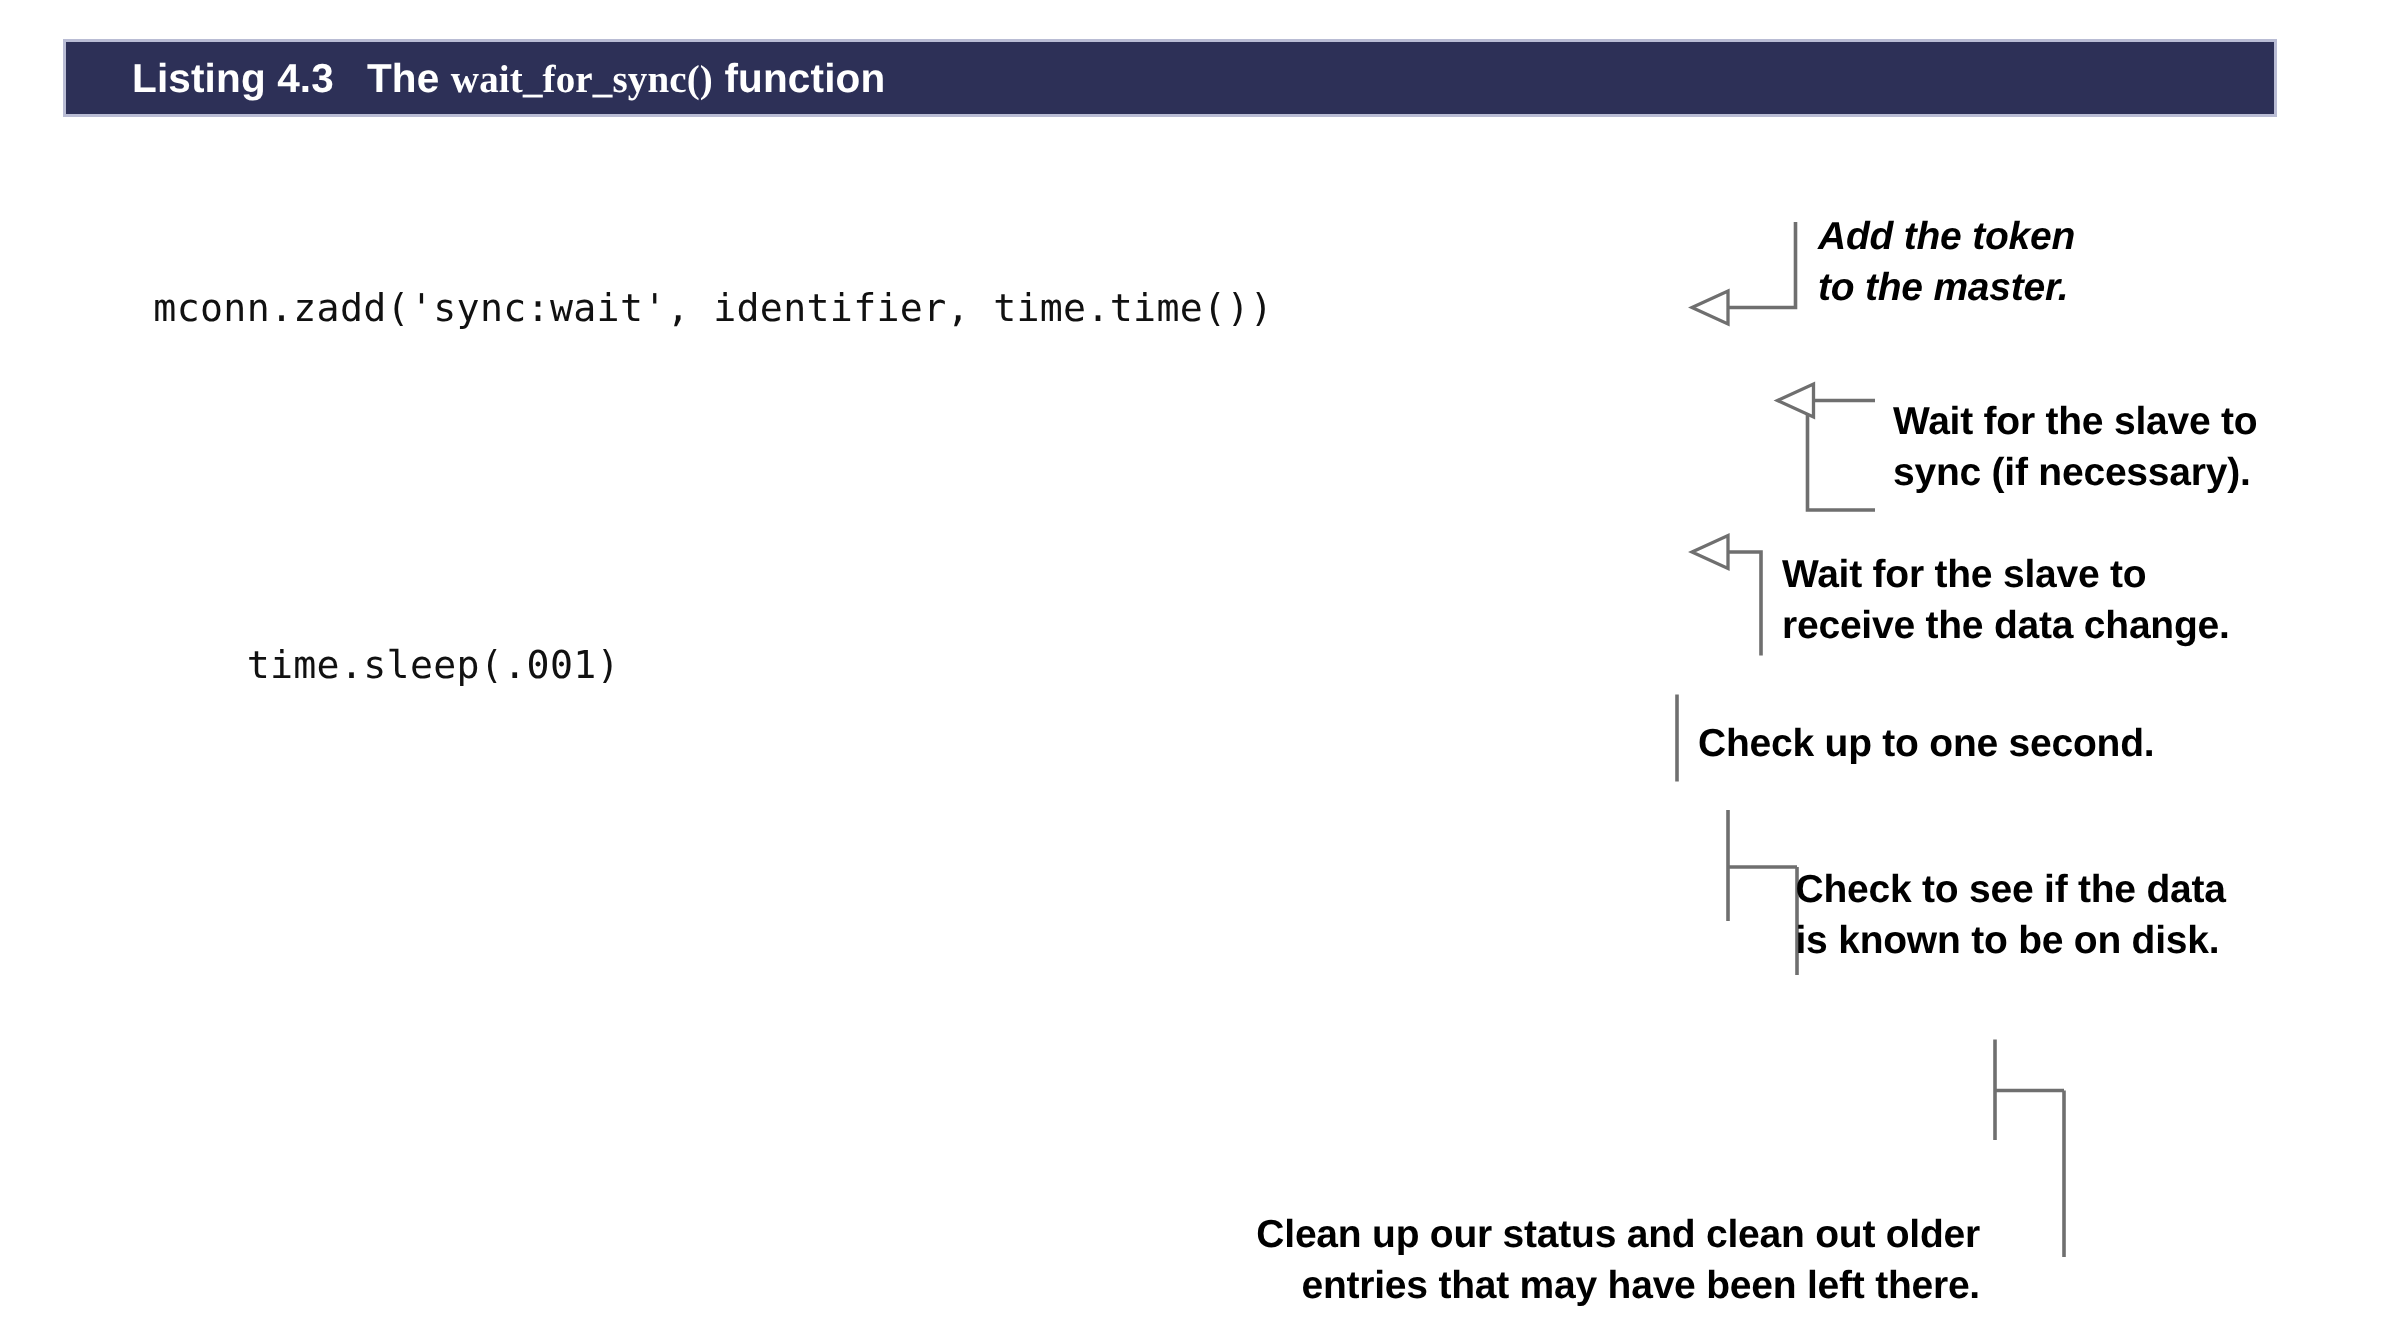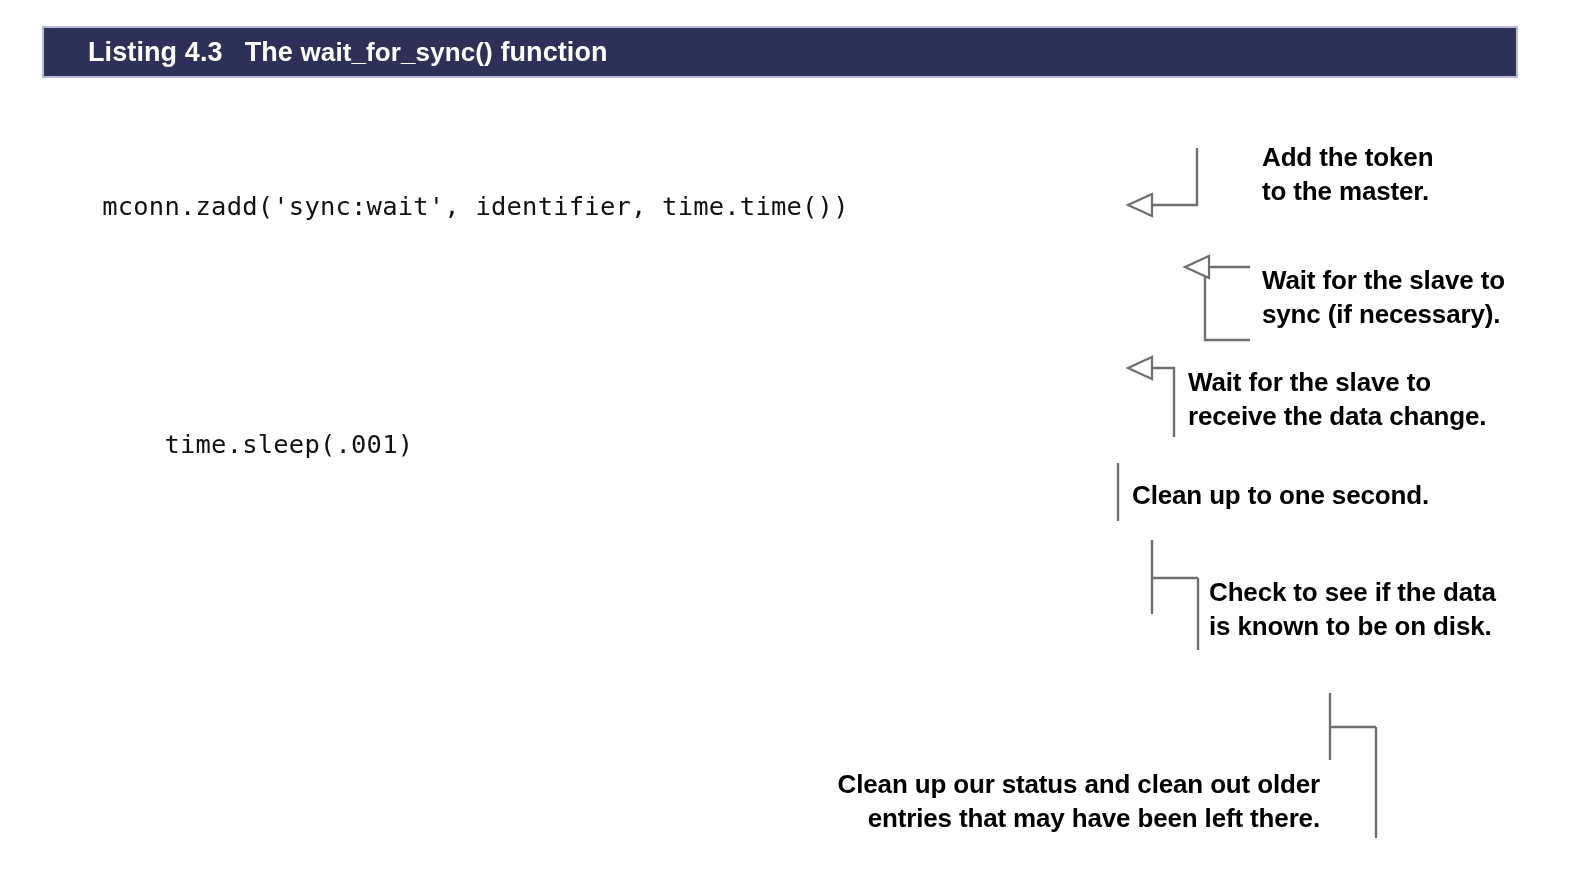--- a/index.html
+++ b/index.html
@@ -33,21 +33,21 @@
     color: #ffffff;
     font-size: 27px;
     font-weight: bold;
     white-space: nowrap;
     letter-spacing: 0.1px;
   }
   #listing-header .hdr-label { font-family: "Liberation Sans", sans-serif; }
   #listing-header .hdr-gap   { display: inline-block; width: 22px; }
   #listing-header .hdr-the   { font-family: "Liberation Sans", sans-serif; }
   #listing-header .hdr-code  {
-    font-family: Liberation Sans, sans-serif;
+    font-family: Liberation Serif, serif;
     font-weight: bold;
     font-size: 26px;
   }
   #listing-header .hdr-tail  { font-family: "Liberation Sans", sans-serif; }
 
   
   #code-block {
     position: absolute;
     left: 40px;
     top: 108px;
@@ -153,28 +153,28 @@
     <polyline points="1198,578 1198,650"></polyline>
   </g>
 
   <g>
     <polyline points="1330,693 1330,760"></polyline>
     <polyline points="1330,727 1376,727"></polyline>
     <polyline points="1376,727 1376,838"></polyline>
   </g>
 </svg>
 
-<div class="callout" style="left:1262px; top:140px;">Add the token
+<div class="callout" style="left:1212px; top:140px;font-style:italic;">Add the token
 to the master.</div>
 
 <div class="callout" style="left:1262px; top:263px;">Wait for the slave to
 sync (if necessary).</div>
 
 <div class="callout" style="left:1188px; top:365px;">Wait for the slave to
 receive the data change.</div>
 
-<div class="callout" style="left:1132px; top:478px;">Clean up to one second.</div>
+<div class="callout" style="left:1132px; top:478px;">Check up to one second.</div>
 
-<div class="callout" style="left:1197px; top:575px;margin-left:12px;">Check to see if the data
+<div class="callout" style="left:1197px; top:575px;">Check to see if the data
 is known to be on disk.</div>
 
-<div class="callout right-align" style="left:790px; top:767px; width:530px;">Clean up our status and clean out older
+<div class="callout right-align" style="left:790px; top:805px; width:530px;">Clean up our status and clean out older
 entries that may have been left there.</div>
 
 </body></html>

